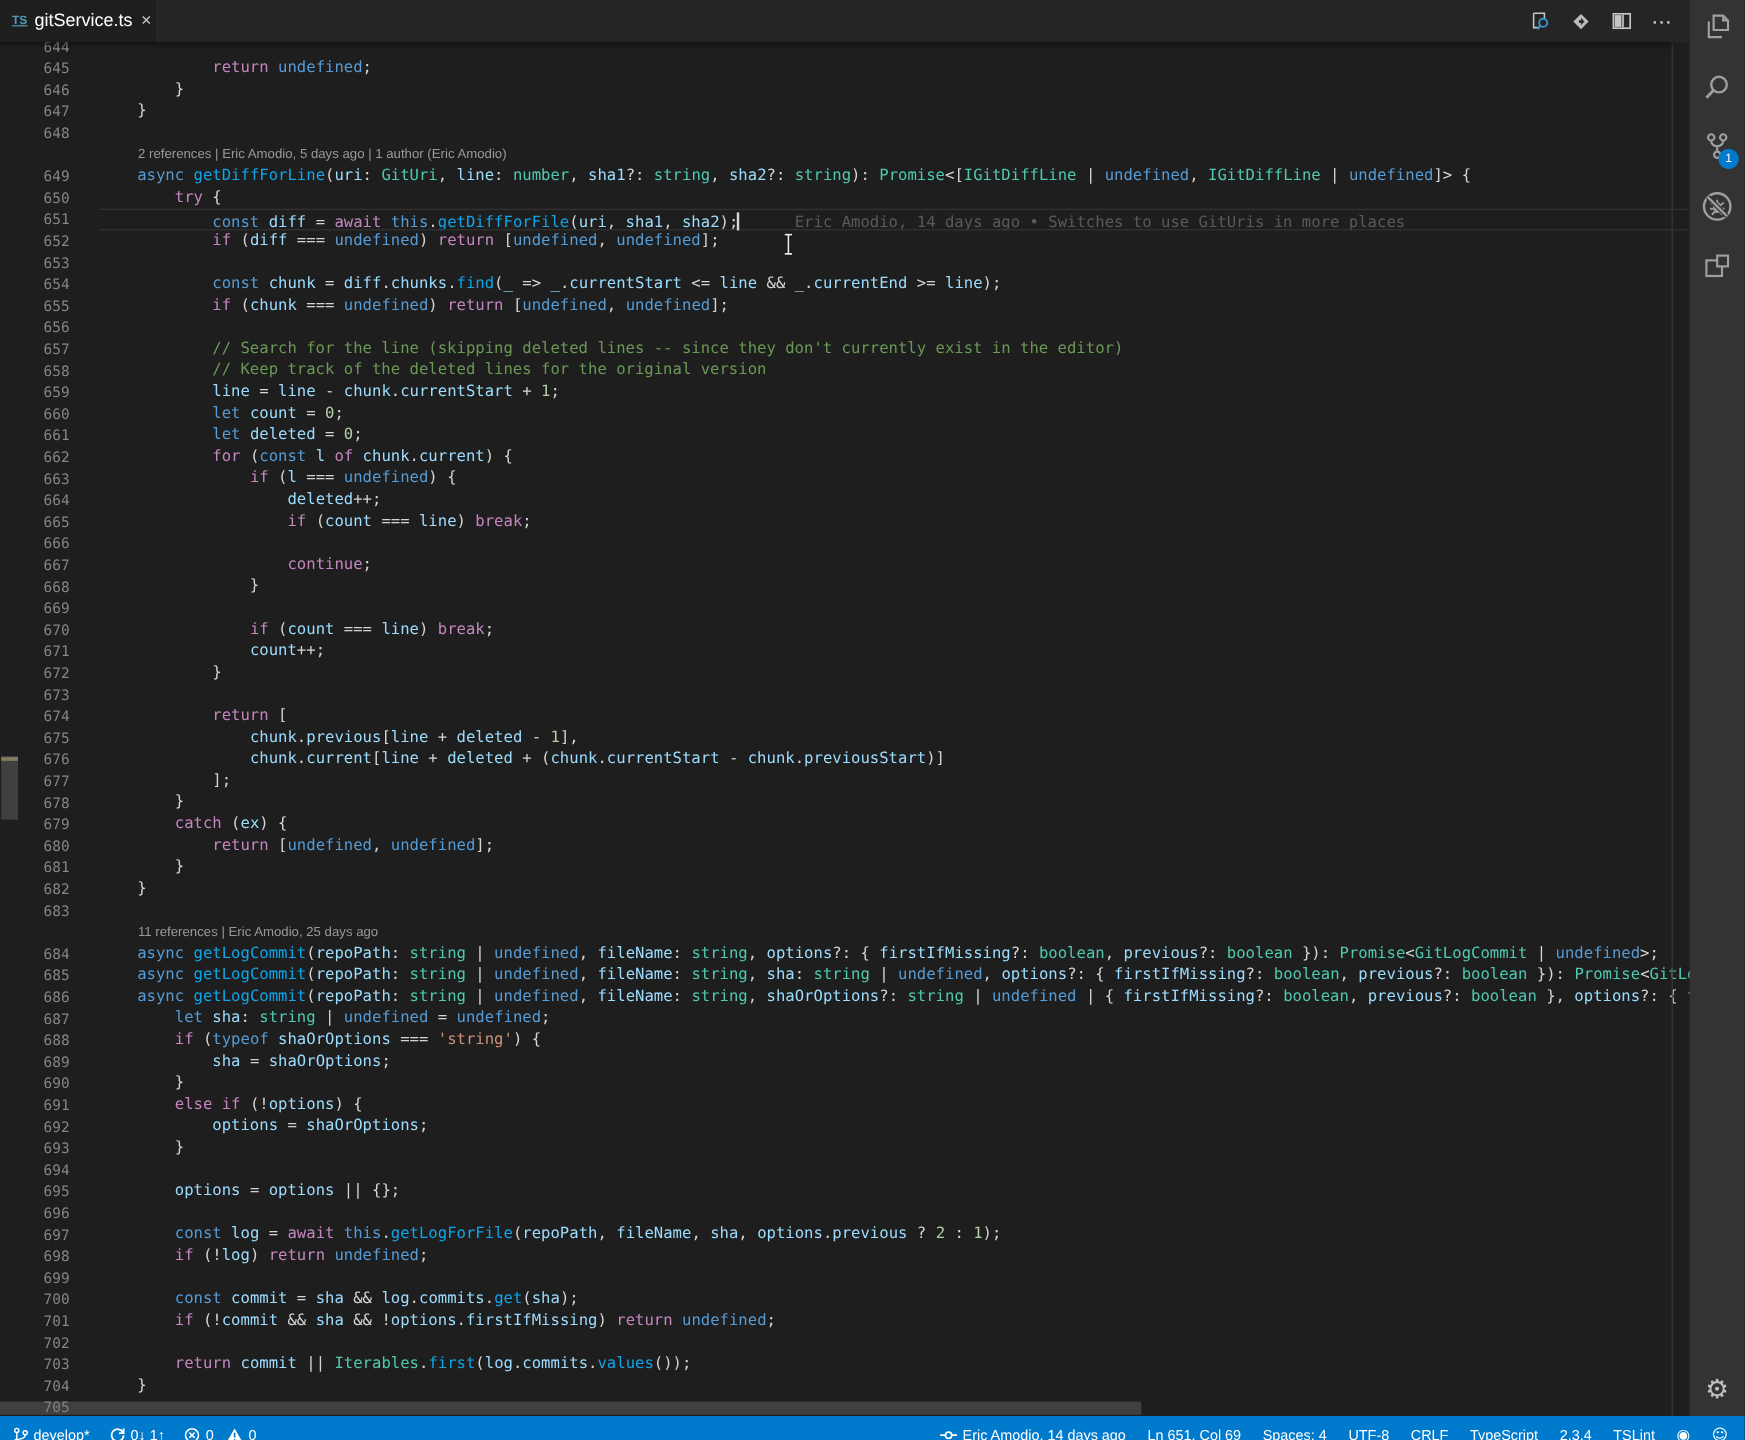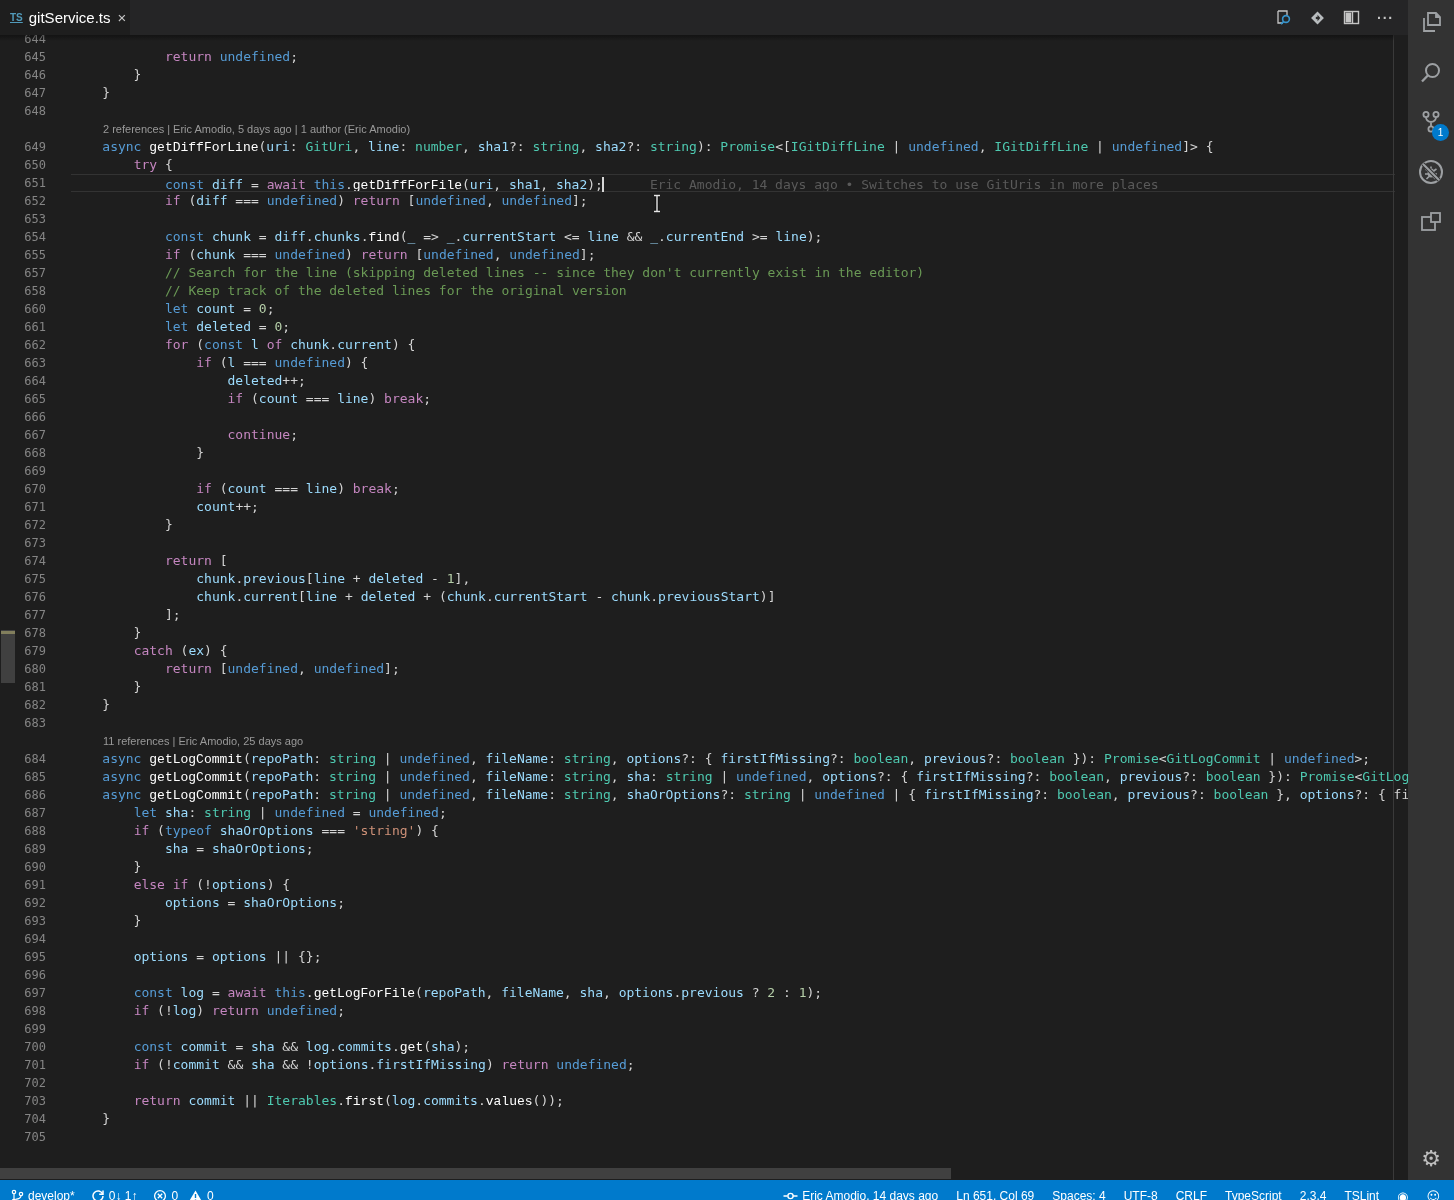--- a/index.html
+++ b/index.html
@@ -24,32 +24,32 @@
   
   #activitybar { position:absolute; left:1408px; top:0; width:46px; height:1180px; background:#333333; }
   .abar-item { position:absolute; left:0; width:46px; height:40px; display:flex;
                align-items:center; justify-content:center; cursor:pointer; }
   .abar-badge { position:absolute; left:24px; top:22px; width:17px; height:17px; border-radius:50%;
                 background:#007acc; color:#ffffff; font-size:10px; display:flex;
                 align-items:center; justify-content:center; }
   .gear-glyph { font-family:"DejaVu Sans",sans-serif; font-size:22px; color:#bfbfbf; }
 
   
-  #editor { position:absolute; left:0; top:35px; width:1408px; height:1145px; overflow:hidden; }
+  #editor { position:absolute; left:12px; top:35px; width:1408px; height:1145px; overflow:hidden; }
   #code-lines { margin-top:-5px; }
   .line { position:relative; height:18px; display:flex; }
   .ln { flex:0 0 46px; width:46px; text-align:right;
         font:12px/18px "DejaVu Sans Mono",monospace; color:#858585; }
   .code { margin-left:25px; font:13px/18px "DejaVu Sans Mono",monospace;
           white-space:pre; color:#d4d4d4; }
   .code.lens { font:11px/18px "Liberation Sans",sans-serif; color:#999999; padding-left:32px; cursor:pointer; }
   .line.current::before { content:''; position:absolute; left:71px; right:13px; top:0; bottom:0;
         border-top:1px solid #333333; border-bottom:1px solid #333333; pointer-events:none; }
   .tk-k { color:#569cd6; } .tk-c { color:#c586c0; } .tk-t { color:#4ec9b0; }
-  .tk-f { color:#ffffff;font-family:Liberation Mono, monospace; } .tk-v { color:#9cdcfe; } .tk-n { color:#b5cea8; }
+  .tk-f { color:#0ea5e9; } .tk-v { color:#9cdcfe; } .tk-n { color:#b5cea8; }
   .tk-s { color:#ce9178; } .tk-m { color:#6a9955; } .tk-o { color:#d4d4d4; }
   .blame { color:#5a5a5a; }
   .caret { display:inline-block; width:2px; height:15px; background:#d7d7d7;
            margin:0 -1px; position:relative; top:3px; }
 
   
   #vscroll-zone { position:absolute; left:1393px; top:35px; width:15px; height:1145px;
                   border-left:1px solid #3a3a3a; }
   #vscroll-slider { position:absolute; left:1px; top:630px; width:14px; height:53px;
                     background:rgba(121,121,121,0.38); cursor:pointer; }
@@ -160,26 +160,34 @@
         </div>
         <div class="line">
           <span class="ln">654</span>
           <span class="code"><span class="tk-o">            </span><span class="tk-k">const</span><span class="tk-o"> </span><span class="tk-v">chunk</span><span class="tk-o"> = </span><span class="tk-v">diff</span><span class="tk-o">.</span><span class="tk-v">chunks</span><span class="tk-o">.</span><span class="tk-f">find</span><span class="tk-o">(</span><span class="tk-v">_</span><span class="tk-o"> =&gt; </span><span class="tk-v">_</span><span class="tk-o">.</span><span class="tk-v">currentStart</span><span class="tk-o"> &lt;= </span><span class="tk-v">line</span><span class="tk-o"> &amp;&amp; </span><span class="tk-v">_</span><span class="tk-o">.</span><span class="tk-v">currentEnd</span><span class="tk-o"> &gt;= </span><span class="tk-v">line</span><span class="tk-o">);</span></span>
         </div>
         <div class="line">
           <span class="ln">655</span>
           <span class="code"><span class="tk-o">            </span><span class="tk-c">if</span><span class="tk-o"> (</span><span class="tk-v">chunk</span><span class="tk-o"> === </span><span class="tk-k">undefined</span><span class="tk-o">) </span><span class="tk-c">return</span><span class="tk-o"> [</span><span class="tk-k">undefined</span><span class="tk-o">, </span><span class="tk-k">undefined</span><span class="tk-o">];</span></span>
         </div>
         <div class="line">
+          <span class="ln">656</span>
+          <span class="code"></span>
+        </div>
+        <div class="line">
           <span class="ln">657</span>
           <span class="code"><span class="tk-o">            </span><span class="tk-m">// Search for the line (skipping deleted lines -- since they don't currently exist in the editor)</span></span>
         </div>
         <div class="line">
           <span class="ln">658</span>
           <span class="code"><span class="tk-o">            </span><span class="tk-m">// Keep track of the deleted lines for the original version</span></span>
+        </div>
+        <div class="line">
+          <span class="ln">659</span>
+          <span class="code"><span class="tk-o">            </span><span class="tk-v">line</span><span class="tk-o"> = </span><span class="tk-v">line</span><span class="tk-o"> - </span><span class="tk-v">chunk</span><span class="tk-o">.</span><span class="tk-v">currentStart</span><span class="tk-o"> + </span><span class="tk-n">1</span><span class="tk-o">;</span></span>
         </div>
         <div class="line">
           <span class="ln">660</span>
           <span class="code"><span class="tk-o">            </span><span class="tk-k">let</span><span class="tk-o"> </span><span class="tk-v">count</span><span class="tk-o"> = </span><span class="tk-n">0</span><span class="tk-o">;</span></span>
         </div>
         <div class="line">
           <span class="ln">661</span>
           <span class="code"><span class="tk-o">            </span><span class="tk-k">let</span><span class="tk-o"> </span><span class="tk-v">deleted</span><span class="tk-o"> = </span><span class="tk-n">0</span><span class="tk-o">;</span></span>
         </div>
         <div class="line">

